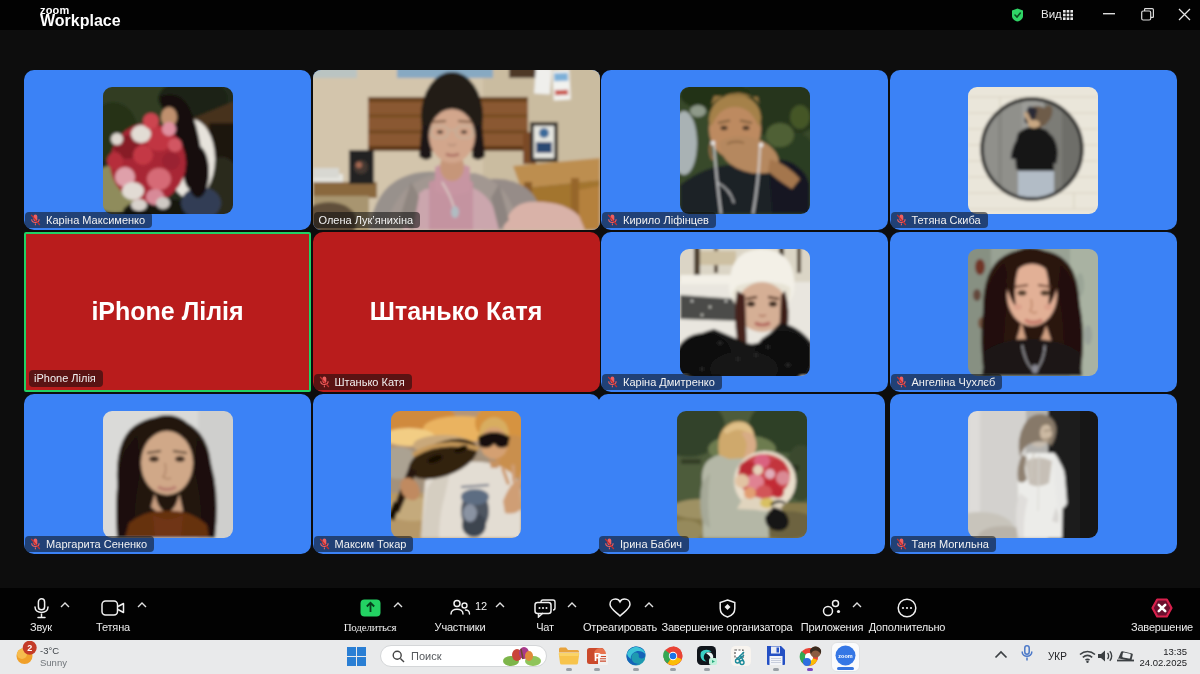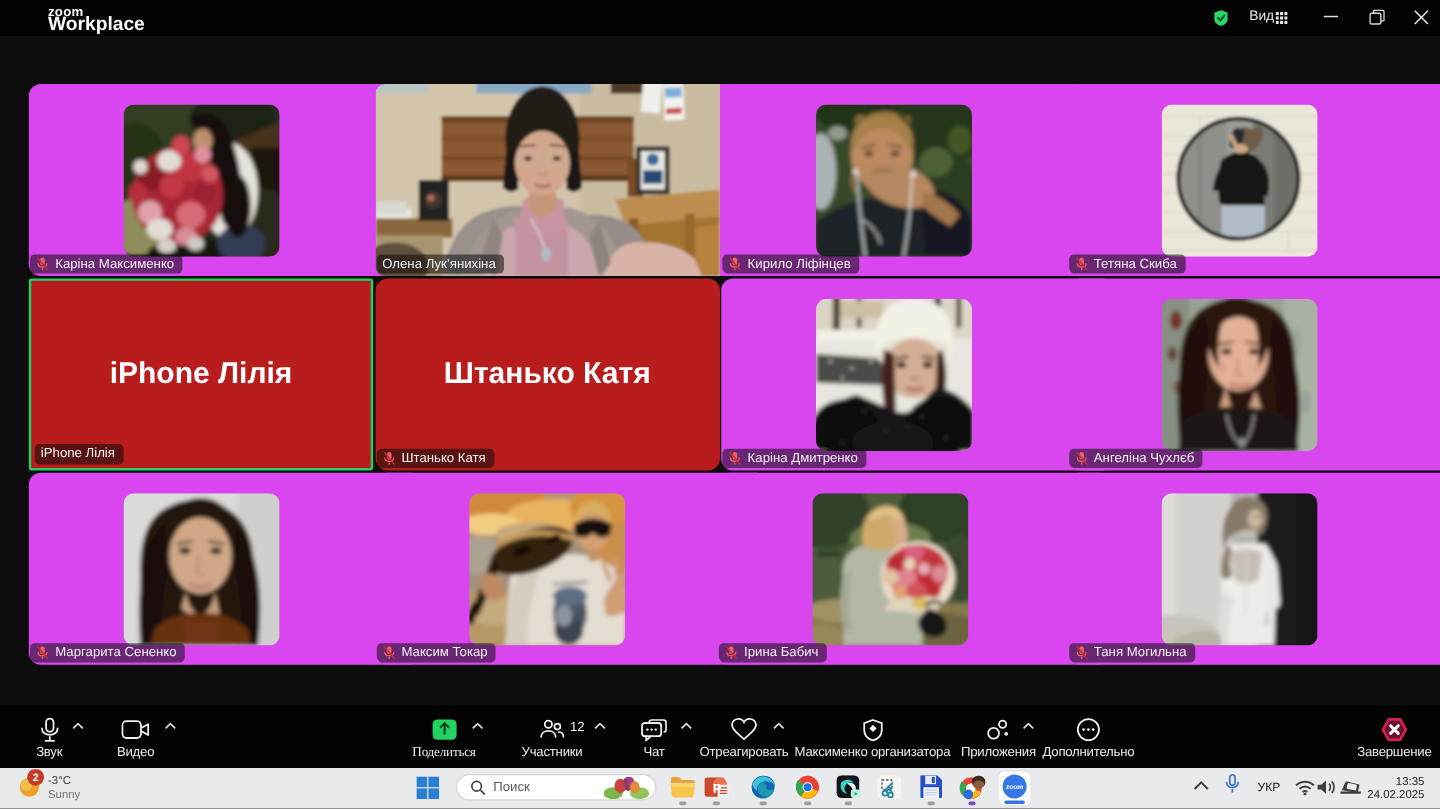--- a/index.html
+++ b/index.html
@@ -1,19 +1,19 @@
 <!DOCTYPE html>
 <html><head>
 <meta charset="utf-8">
 <style>
 html,body{margin:0;padding:0;width:1200px;height:674px;overflow:hidden;background:#0c0c0c;font-family:"Liberation Sans",sans-serif;}
 #page{position:relative;width:1200px;height:674px;}
 #titlebar{position:absolute;left:0;top:0;width:1200px;height:30px;background:#020202;}
 #main{position:absolute;left:0;top:30px;width:1200px;height:558px;background:#0d0d0d;}
-.tile{position:absolute;background:#d946ef;border-radius:10px;overflow:hidden;padding-left:41px;}
+.tile{position:absolute;background:#3b82f6;border-radius:10px;overflow:hidden;}
 .ntile{position:absolute;background:#b91c1c;border-radius:10px;overflow:hidden;}
 .ph{position:absolute;left:78.5px;top:17px;width:130px;height:127px;border-radius:9px;overflow:hidden;}
 .ph svg{display:block;}
 .lbl{position:absolute;left:1px;bottom:1.5px;display:flex;align-items:center;background:rgba(12,12,12,0.55);border-radius:4px;padding:2px 7px 2.5px 5px;font-size:11px;color:#f2f2f2;line-height:12px;white-space:nowrap;}
 .lbl .mi{margin-right:5px;display:inline-flex;}
 .cname{position:absolute;left:0;right:0;top:0;bottom:0;display:flex;align-items:center;justify-content:center;color:#fff;font-weight:700;font-size:25px;}
 #toolbar{position:absolute;left:0;top:588px;width:1200px;height:52px;background:#020202;}
 .tb{position:absolute;top:10px;display:flex;flex-direction:column;align-items:center;color:#ececec;}
 .tb .ti{height:20px;display:flex;align-items:center;justify-content:center;}
 .tb .tt{font-size:11px;margin-top:3px;line-height:13px;white-space:nowrap;letter-spacing:-0.2px;}
@@ -615,21 +615,21 @@
 <svg class="caret" style="left:60px;" width="10" height="6" viewBox="0 0 10 6">
         <path d="M1 5 L5 1 L9 5" stroke="#e0e0e0" stroke-width="1.4" fill="none"></path>
       </svg>
 <div class="tb" style="left:78px;width:70px;">
         <div class="ti">
 <svg width="24" height="16" viewBox="0 0 24 16">
             <rect x="1" y="1" width="15.5" height="14" rx="3.5" fill="none" stroke="#f0f0f0" stroke-width="1.5"></rect>
             <path d="M17 6.5 L22.5 3.5 L22.5 12.5 L17 9.5" fill="none" stroke="#f0f0f0" stroke-width="1.5" stroke-linejoin="round"></path>
           </svg>
 </div>
-        <div class="tt">Видео</div>
+        <div class="tt">Тетяна</div>
       </div>
 <svg class="caret" style="left:137px;" width="10" height="6" viewBox="0 0 10 6">
         <path d="M1 5 L5 1 L9 5" stroke="#e0e0e0" stroke-width="1.4" fill="none"></path>
       </svg>
 <div class="tb" style="left:320px;width:100px;font-family:Liberation Serif, serif;">
         <div class="ti">
 <svg width="21" height="18" viewBox="0 0 21 18">
             <rect x="0.5" y="0.5" width="20" height="17" rx="4" fill="#23d263"></rect>
             <path d="M10.5 4 L10.5 13 M6.8 7.5 L10.5 3.8 L14.2 7.5" stroke="#06401c" stroke-width="1.8" fill="none"></path>
           </svg>
@@ -681,21 +681,21 @@
 <svg class="caret" style="left:644px;" width="10" height="6" viewBox="0 0 10 6">
         <path d="M1 5 L5 1 L9 5" stroke="#e0e0e0" stroke-width="1.4" fill="none"></path>
       </svg>
 <div class="tb" style="left:627px;width:200px;">
         <div class="ti">
 <svg width="17" height="19" viewBox="0 0 17 19">
             <path d="M8.5 1 L15.8 3.6 L15.8 9.5 C15.8 14 12.5 16.8 8.5 18 C4.5 16.8 1.2 14 1.2 9.5 L1.2 3.6 Z" fill="none" stroke="#f0f0f0" stroke-width="1.5"></path>
             <path d="M8.5 5 L11.5 8 L8.5 11 L5.5 8 Z" fill="#f0f0f0"></path>
           </svg>
 </div>
-        <div class="tt">Максименко организатора</div>
+        <div class="tt">Завершение организатора</div>
       </div>
 <div class="tb" style="left:782px;width:100px;">
         <div class="ti">
 <svg width="20" height="20" viewBox="0 0 20 20">
             <circle cx="6" cy="13" r="4.5" fill="none" stroke="#f0f0f0" stroke-width="1.5"></circle>
             <circle cx="13.5" cy="5.5" r="3" fill="none" stroke="#f0f0f0" stroke-width="1.5"></circle>
             <circle cx="16.5" cy="13.5" r="1.6" fill="#f0f0f0"></circle>
           </svg>
 </div>
         <div class="tt">Приложения</div>

